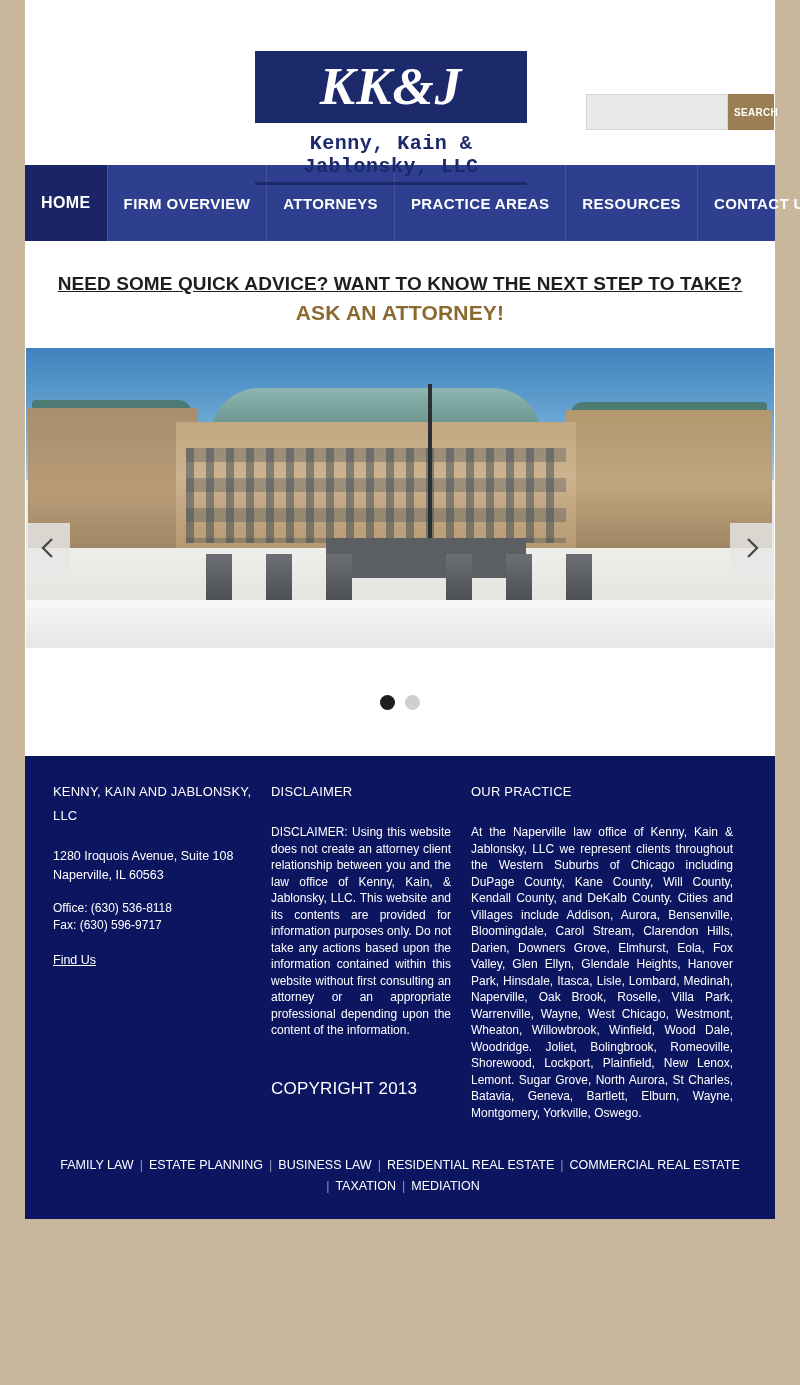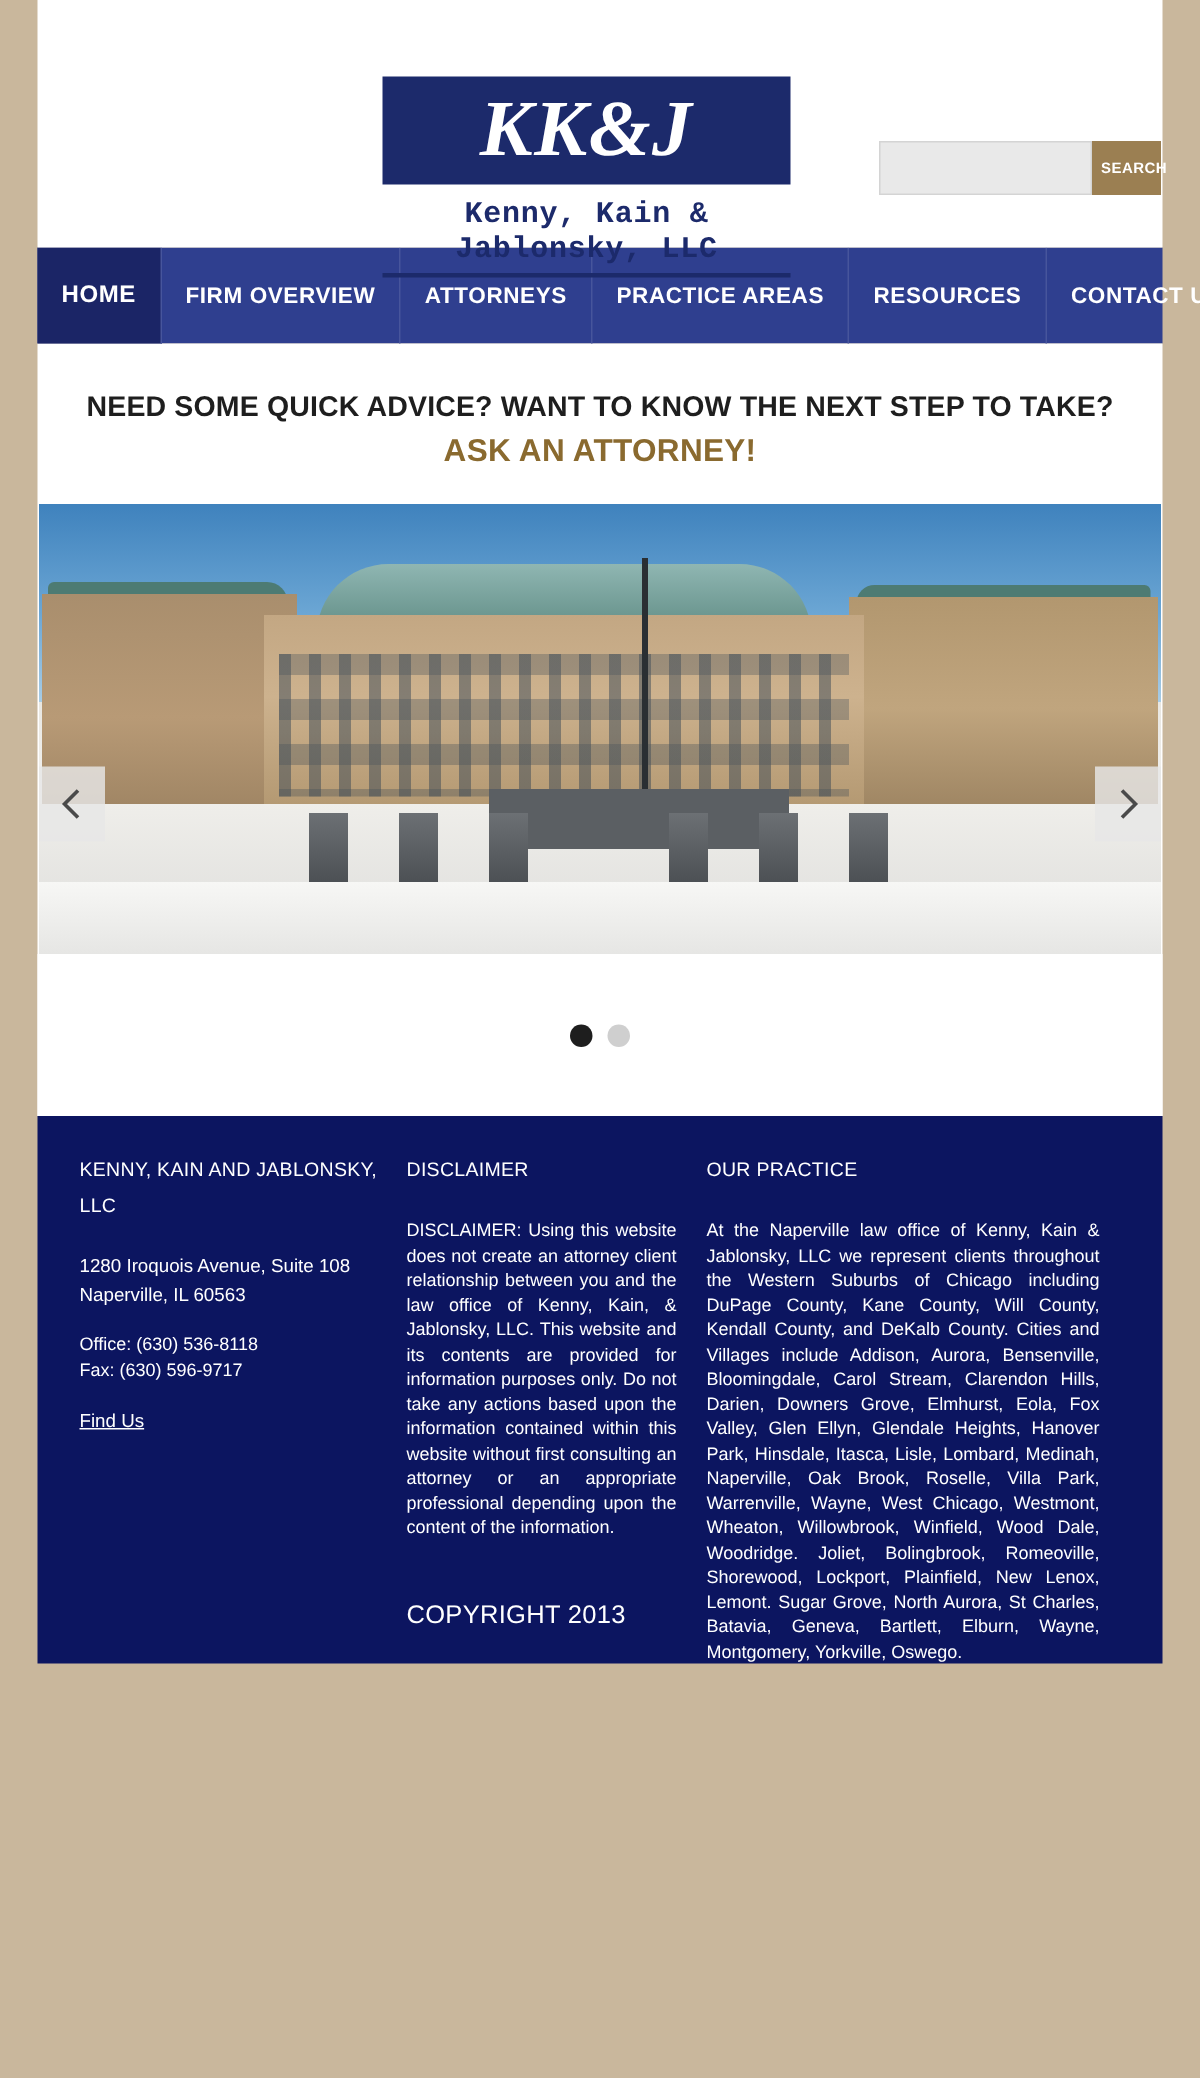--- a/index.html
+++ b/index.html
@@ -84,21 +84,21 @@
     border: none;
     font-size: 10px;
     font-weight: bold;
     letter-spacing: 0.3px;
     cursor: pointer;
   }
   
   .nav {
     width: 750px;
     margin: 0 auto;
-    height: 64px;
+    height: 76px;
     background: #2f3f8f;
     display: flex;
     align-items: stretch;
     box-sizing: border-box;
   }
   .nav-item {
     display: flex;
     align-items: center;
     justify-content: center;
     color: #ffffff;
@@ -124,20 +124,21 @@
     box-sizing: border-box;
   }
   .headline {
     text-align: center;
     color: #1e1e1e;
     font-size: 19px;
     font-weight: bold;
     line-height: 26px;
     padding: 0 25px;
     letter-spacing: 0.1px;
+    text-decoration: underline;
   }
   .subheadline {
     text-align: center;
     color: #8a6a2f;
     font-size: 21px;
     font-weight: bold;
     margin-top: 4px;
     letter-spacing: 0.2px;
   }
   
@@ -404,16 +405,19 @@
         <div class="fbody">DISCLAIMER: Using this website does not create an attorney client relationship between you and the law office of Kenny, Kain, &amp; Jablonsky, LLC. This website and its contents are provided for information purposes only. Do not take any actions based upon the information contained within this website without first consulting an attorney or an appropriate professional depending upon the content of the information.</div>
         <div class="copyright">COPYRIGHT 2013</div>
       </div>
 
       <div class="fcol3">
         <div class="fcol-title">OUR PRACTICE</div>
         <div class="fbody">At the Naperville law office of Kenny, Kain &amp; Jablonsky, LLC we represent clients throughout the Western Suburbs of Chicago including DuPage County, Kane County, Will County, Kendall County, and DeKalb County. Cities and Villages include Addison, Aurora, Bensenville, Bloomingdale, Carol Stream, Clarendon Hills, Darien, Downers Grove, Elmhurst, Eola, Fox Valley, Glen Ellyn, Glendale Heights, Hanover Park, Hinsdale, Itasca, Lisle, Lombard, Medinah, Naperville, Oak Brook, Roselle, Villa Park, Warrenville, Wayne, West Chicago, Westmont, Wheaton, Willowbrook, Winfield, Wood Dale, Woodridge. Joliet, Bolingbrook, Romeoville, Shorewood, Lockport, Plainfield, New Lenox, Lemont. Sugar Grove, North Aurora, St Charles, Batavia, Geneva, Bartlett, Elburn, Wayne, Montgomery, Yorkville, Oswego.</div>
       </div>
     </div>
 
+    <div class="footer-links">
+      <a>FAMILY LAW</a><span class="sep">|</span><a>ESTATE PLANNING</a><span class="sep">|</span><a>BUSINESS LAW</a><span class="sep">|</span><a>RESIDENTIAL REAL ESTATE</a><span class="sep">|</span><a>COMMERCIAL REAL ESTATE</a><br><span class="sep">|</span><a>TAXATION</a><span class="sep">|</span><a>MEDIATION</a>
+    </div>
   </div>
 
   <div class="bottom-gap"></div>
 </div>
 
 </body></html>

